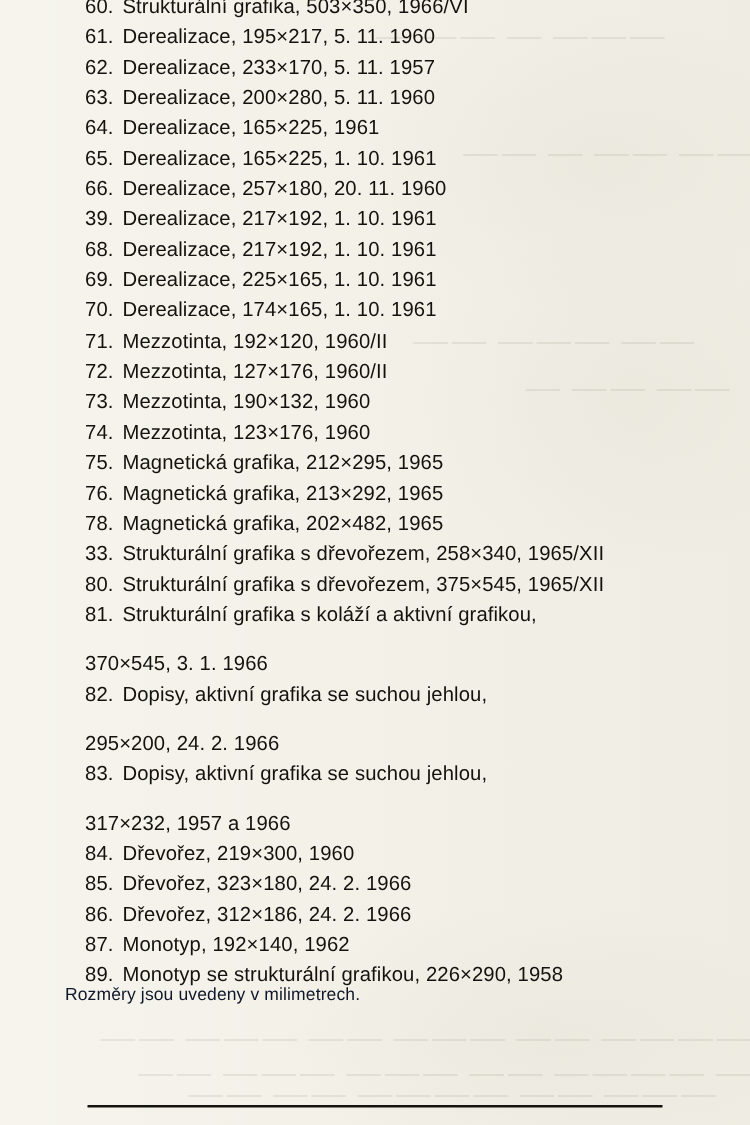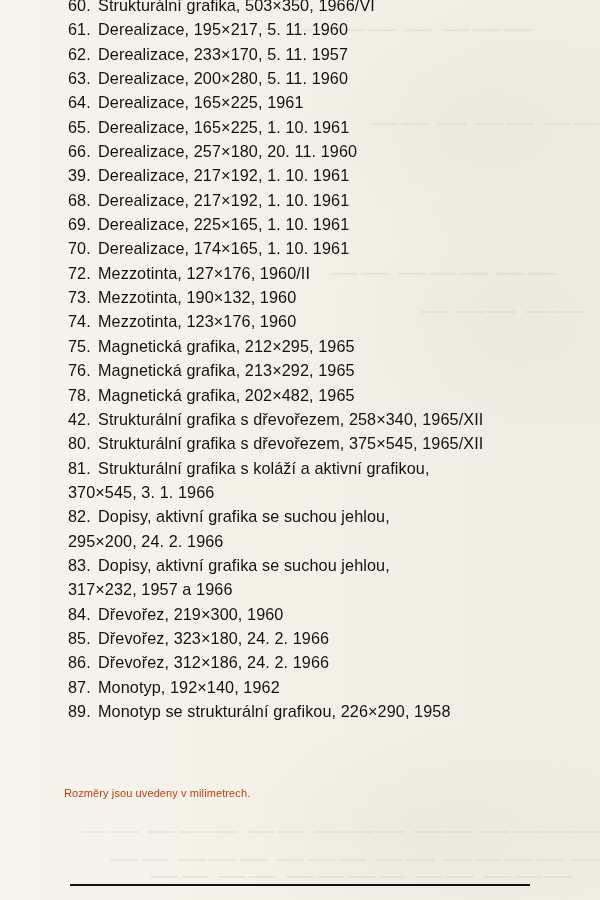--- a/index.html
+++ b/index.html
@@ -62,32 +62,33 @@
     text-align: left;
     white-space: nowrap;
   }
 
   .entry-title {
     flex: 1 1 auto;
     white-space: nowrap;
   }
 
   .entry.continuation {
+    margin-top: 15px;
   }
 
   .entry.continuation .entry-title {
     margin-left: 0;
   }
 
   .note {
     position: absolute;
-    left: 64px;
+    left: 52px;
     top: 787px;
-    font-size: 11px;
-    color: #c2410c;
+    font-size: 14px;
+    color: #0f172a;
     letter-spacing: 0.1px;
     white-space: nowrap;
   }
 
   .footer-rule {
     position: absolute;
     left: 70px;
     top: 884px;
     width: 460px;
     height: 2.2px;
@@ -160,20 +161,24 @@
       </li>
       <li class="entry">
         <span class="entry-number">69.</span>
         <span class="entry-title">Derealizace, 225×165, 1. 10. 1961</span>
       </li>
       <li class="entry">
         <span class="entry-number">70.</span>
         <span class="entry-title">Derealizace, 174×165, 1. 10. 1961</span>
       </li>
       <li class="entry">
+        <span class="entry-number">71.</span>
+        <span class="entry-title">Mezzotinta, 192×120, 1960/II</span>
+      </li>
+      <li class="entry">
         <span class="entry-number">72.</span>
         <span class="entry-title">Mezzotinta, 127×176, 1960/II</span>
       </li>
       <li class="entry">
         <span class="entry-number">73.</span>
         <span class="entry-title">Mezzotinta, 190×132, 1960</span>
       </li>
       <li class="entry">
         <span class="entry-number">74.</span>
         <span class="entry-title">Mezzotinta, 123×176, 1960</span>
@@ -184,21 +189,21 @@
       </li>
       <li class="entry">
         <span class="entry-number">76.</span>
         <span class="entry-title">Magnetická grafika, 213×292, 1965</span>
       </li>
       <li class="entry">
         <span class="entry-number">78.</span>
         <span class="entry-title">Magnetická grafika, 202×482, 1965</span>
       </li>
       <li class="entry">
-        <span class="entry-number">42.</span>
+        <span class="entry-number">33.</span>
         <span class="entry-title">Strukturální grafika s dřevořezem, 258×340, 1965/XII</span>
       </li>
       <li class="entry">
         <span class="entry-number">80.</span>
         <span class="entry-title">Strukturální grafika s dřevořezem, 375×545, 1965/XII</span>
       </li>
       <li class="entry">
         <span class="entry-number">81.</span>
         <span class="entry-title">Strukturální grafika s koláží a aktivní grafikou,</span>
       </li>

